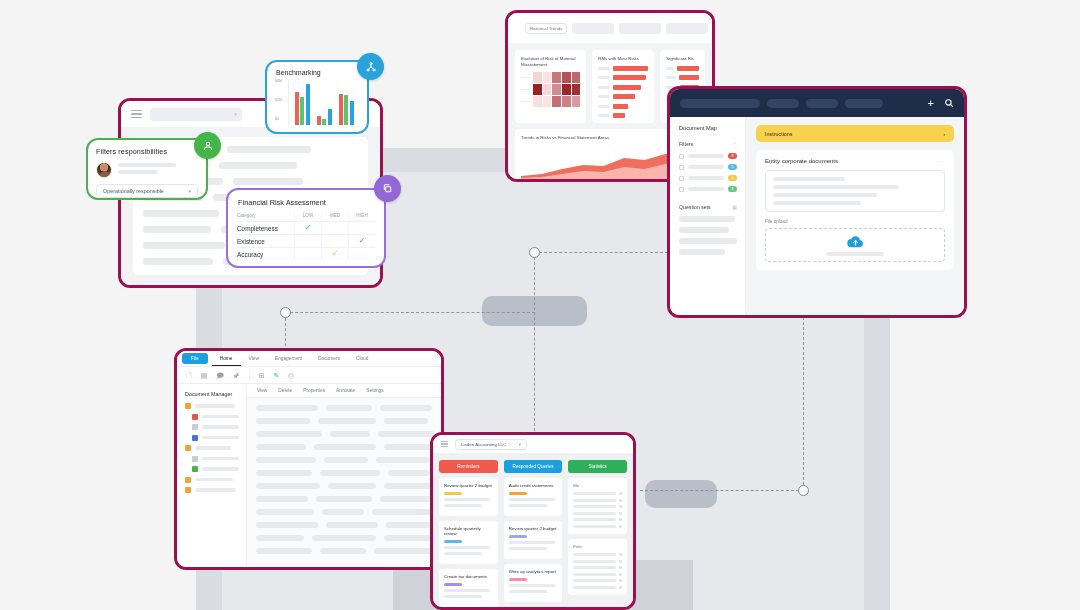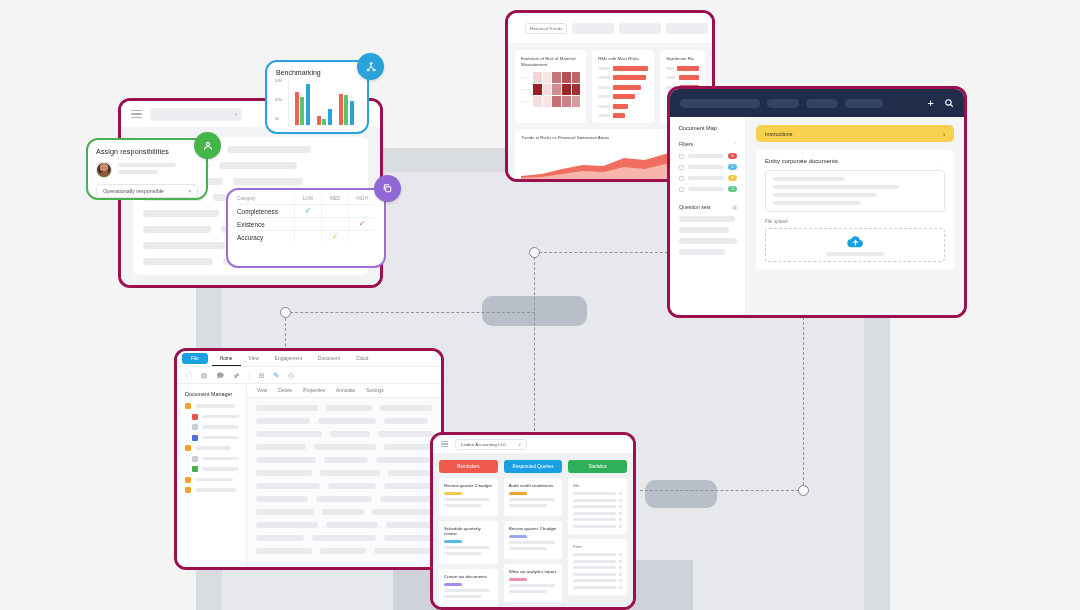--- a/index.html
+++ b/index.html
@@ -299,21 +299,21 @@
   </div>
 
   <div class="badge-bubble bb-green" style="left:194px; top:132px;">
     <svg width="12" height="12" viewBox="0 0 24 24" fill="none" stroke="#fff" stroke-width="2.2" stroke-linecap="round">
       <circle cx="12" cy="8" r="3.2"></circle>
         <path d="M5 19c0-3.5 3.2-5.5 7-5.5s7 2 7 5.5"></path>
     </svg>
   </div>
   <div class="frame green card-assign">
     <div class="ca-inner">
-      <div class="ca-title">Assign responsibilities</div>
+      <div class="ca-title">Filters responsibilities</div>
       <div class="ca-person">
         <div class="avatar"></div>
         <div class="ca-lines">
           <div class="skel" style="width:58px"></div>
           <div class="skel" style="width:40px"></div>
         </div>
       </div>
       <div class="ca-select">
         <span>Operationally responsible</span>
         <i>▾</i>
@@ -357,20 +357,21 @@
     </div>
   </div>
 
   <div class="badge-bubble bb-purple" style="left:374px; top:175px;">
     <svg width="11" height="11" viewBox="0 0 24 24" fill="none" stroke="#fff" stroke-width="2.2">
       <rect x="8" y="8" width="11" height="11" rx="2"></rect>
         <path d="M5 15V6a2 2 0 0 1 2-2h9"></path>
     </svg>
   </div>
   <div class="frame purple card-risk">
+    <div class="cr-title">Financial Risk Assessment</div>
     <div class="cr-table">
       <div class="cr-head">
         <div class="cr-c0">Category</div>
         <div class="cr-c">LOW</div>
         <div class="cr-c">MED</div>
         <div class="cr-c">HIGH</div>
       </div>
       <div id="risk-rows">
           <div class="cr-row">
             <div class="cr-c0">Completeness</div>

